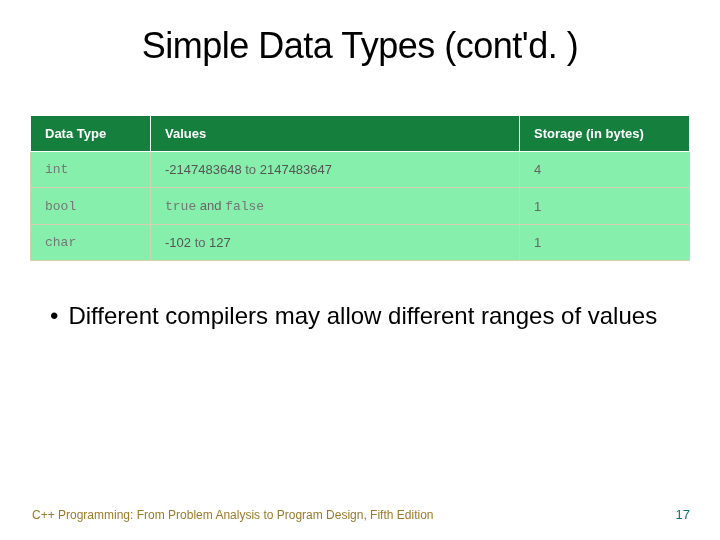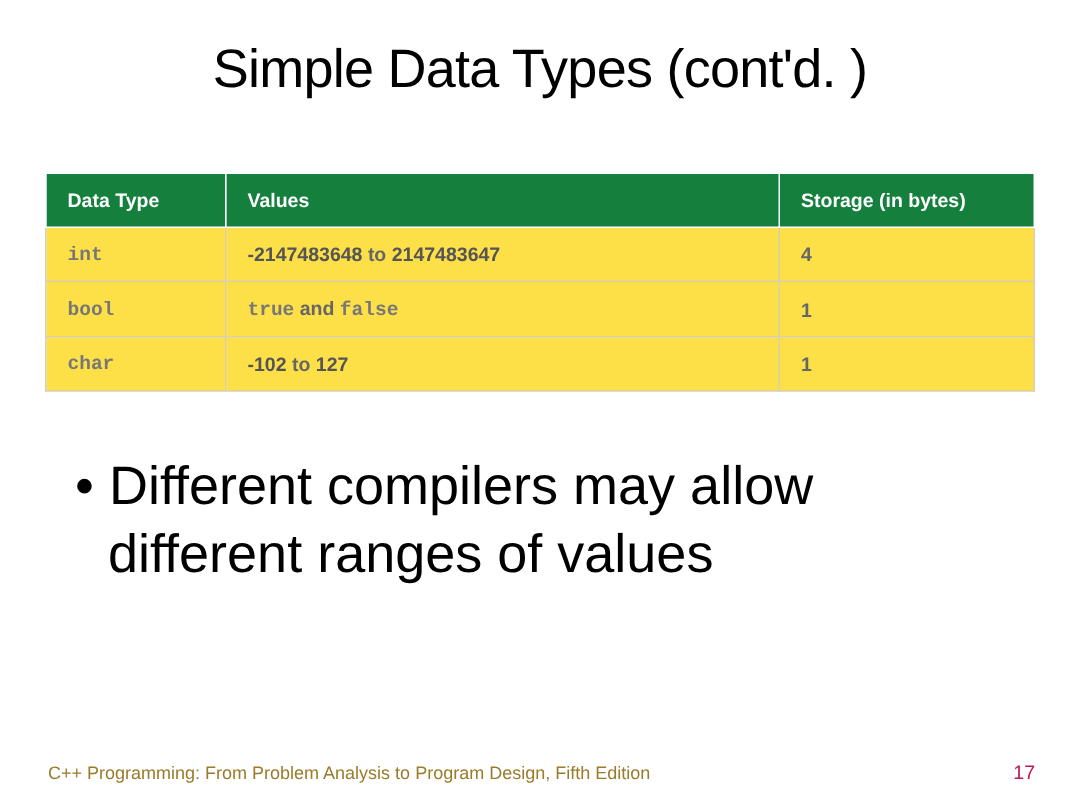--- a/index.html
+++ b/index.html
@@ -54,26 +54,25 @@
       border: 1px solid #fff;
     }
     thead th.col-storage {
       text-align: left;
       width: 170px;
     }
     thead th.col-type {
       width: 120px;
     }
     tbody td {
-      background: #fde047;
+      background: #86efac;
       border: 1px solid #d8cfae;
       padding: 10px 14px;
       color: #555;
       vertical-align: middle;
-      font-weight: bold;
     }
     tbody td.col-type {
       font-family: "Courier New", Courier, monospace;
       color: #777;
     }
     tbody td.col-storage {
       text-align: left;
       color: #666;
     }
     .mono {
@@ -83,21 +82,21 @@
     .numval {
       color: #555;
     }
     .and-word {
       color: #666;
     }
     .bullet-area {
       margin: 30px 50px 0 50px;
     }
     .bullet {
-      font-size: 36px;
+      font-size: 24px;
       color: #000;
       line-height: 1.25;
       padding-left: 22px;
       text-indent: -22px;
     }
     .bullet::before {
       content: "•";
       padding-right: 10px;
     }
     .footer {
@@ -105,21 +104,21 @@
       bottom: 18px;
       left: 32px;
       right: 30px;
       display: flex;
       justify-content: space-between;
       align-items: center;
       font-size: 12px;
       color: #9a7b2a;
     }
     .footer .pn {
-      color: #be185d;
+      color: #0f766e;
       font-size: 13px;
       margin-left: 38px;
     }
   </style>
 </head>
 <body>
 
 <div class="slide">
 
   <h1 class="title">Simple Data Types (cont'd. )</h1>

